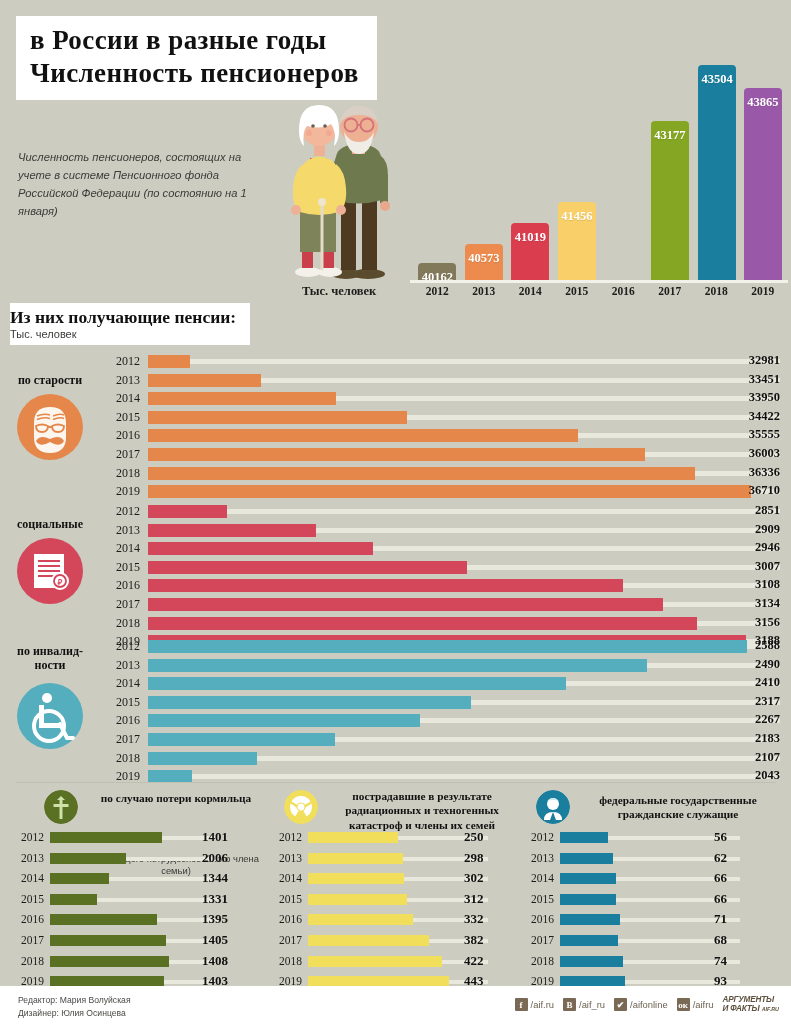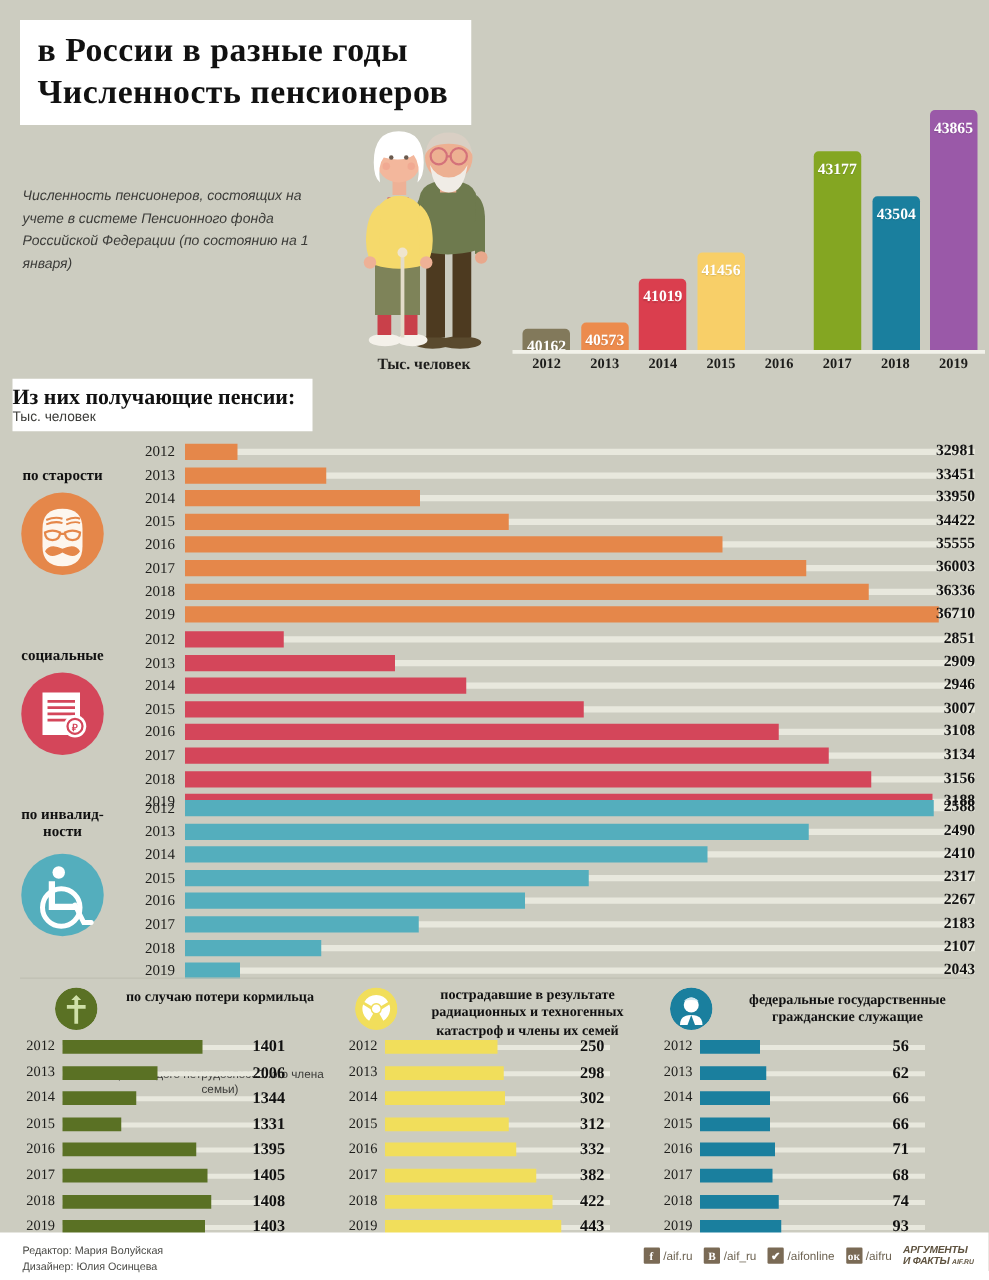--- a/index.html
+++ b/index.html
@@ -195,33 +195,33 @@
     <line x1="36" y1="105" x2="36" y2="172" stroke="#e3dcc9" stroke-width="3"></line>
     <circle cx="36" cy="104" r="4" fill="#efe5ce"></circle>
   </svg>
 
   <div class="thous-top">Тыс. человек</div>
 
   <div class="colchart" id="colchart">
       <div class="col" style="left: 4.25px; height: 17.0657px; background: rgb(130, 121, 91);">
         <span class="v">40162</span>
       </div>
-      <div class="col" style="left: 50.75px; height: 22px; background: rgb(236, 139, 77);">
+      <div class="col" style="left: 50.75px; height: 36px; background: rgb(236, 139, 77);">
         <span class="v">40573</span>
       </div>
       <div class="col" style="left: 97.25px; height: 57.4671px; background: rgb(218, 62, 78);">
         <span class="v">41019</span>
       </div>
       <div class="col" style="left: 143.75px; height: 78.0686px; background: rgb(248, 207, 104);">
         <span class="v">41456</span>
       </div>
       <div class="col" style="left: 236.75px; height: 159.201px; background: rgb(132, 166, 34);">
         <span class="v">43177</span>
       </div>
-      <div class="col" style="left: 284px; height: 123px; background: rgb(26, 127, 158);">
+      <div class="col" style="left: 284px; height: 215px; background: rgb(26, 127, 158);">
         <span class="v">43504</span>
       </div>
       <div class="col" style="left: 329.75px; height: 191.636px; background: rgb(154, 89, 168);">
         <span class="v">43865</span>
       </div>
     </div>
   <div class="col-axis"></div>
   <div class="col-years" id="colyears">
       <span style="left: 0.25px;">2012</span>
       <span style="left: 46.75px;">2013</span>

